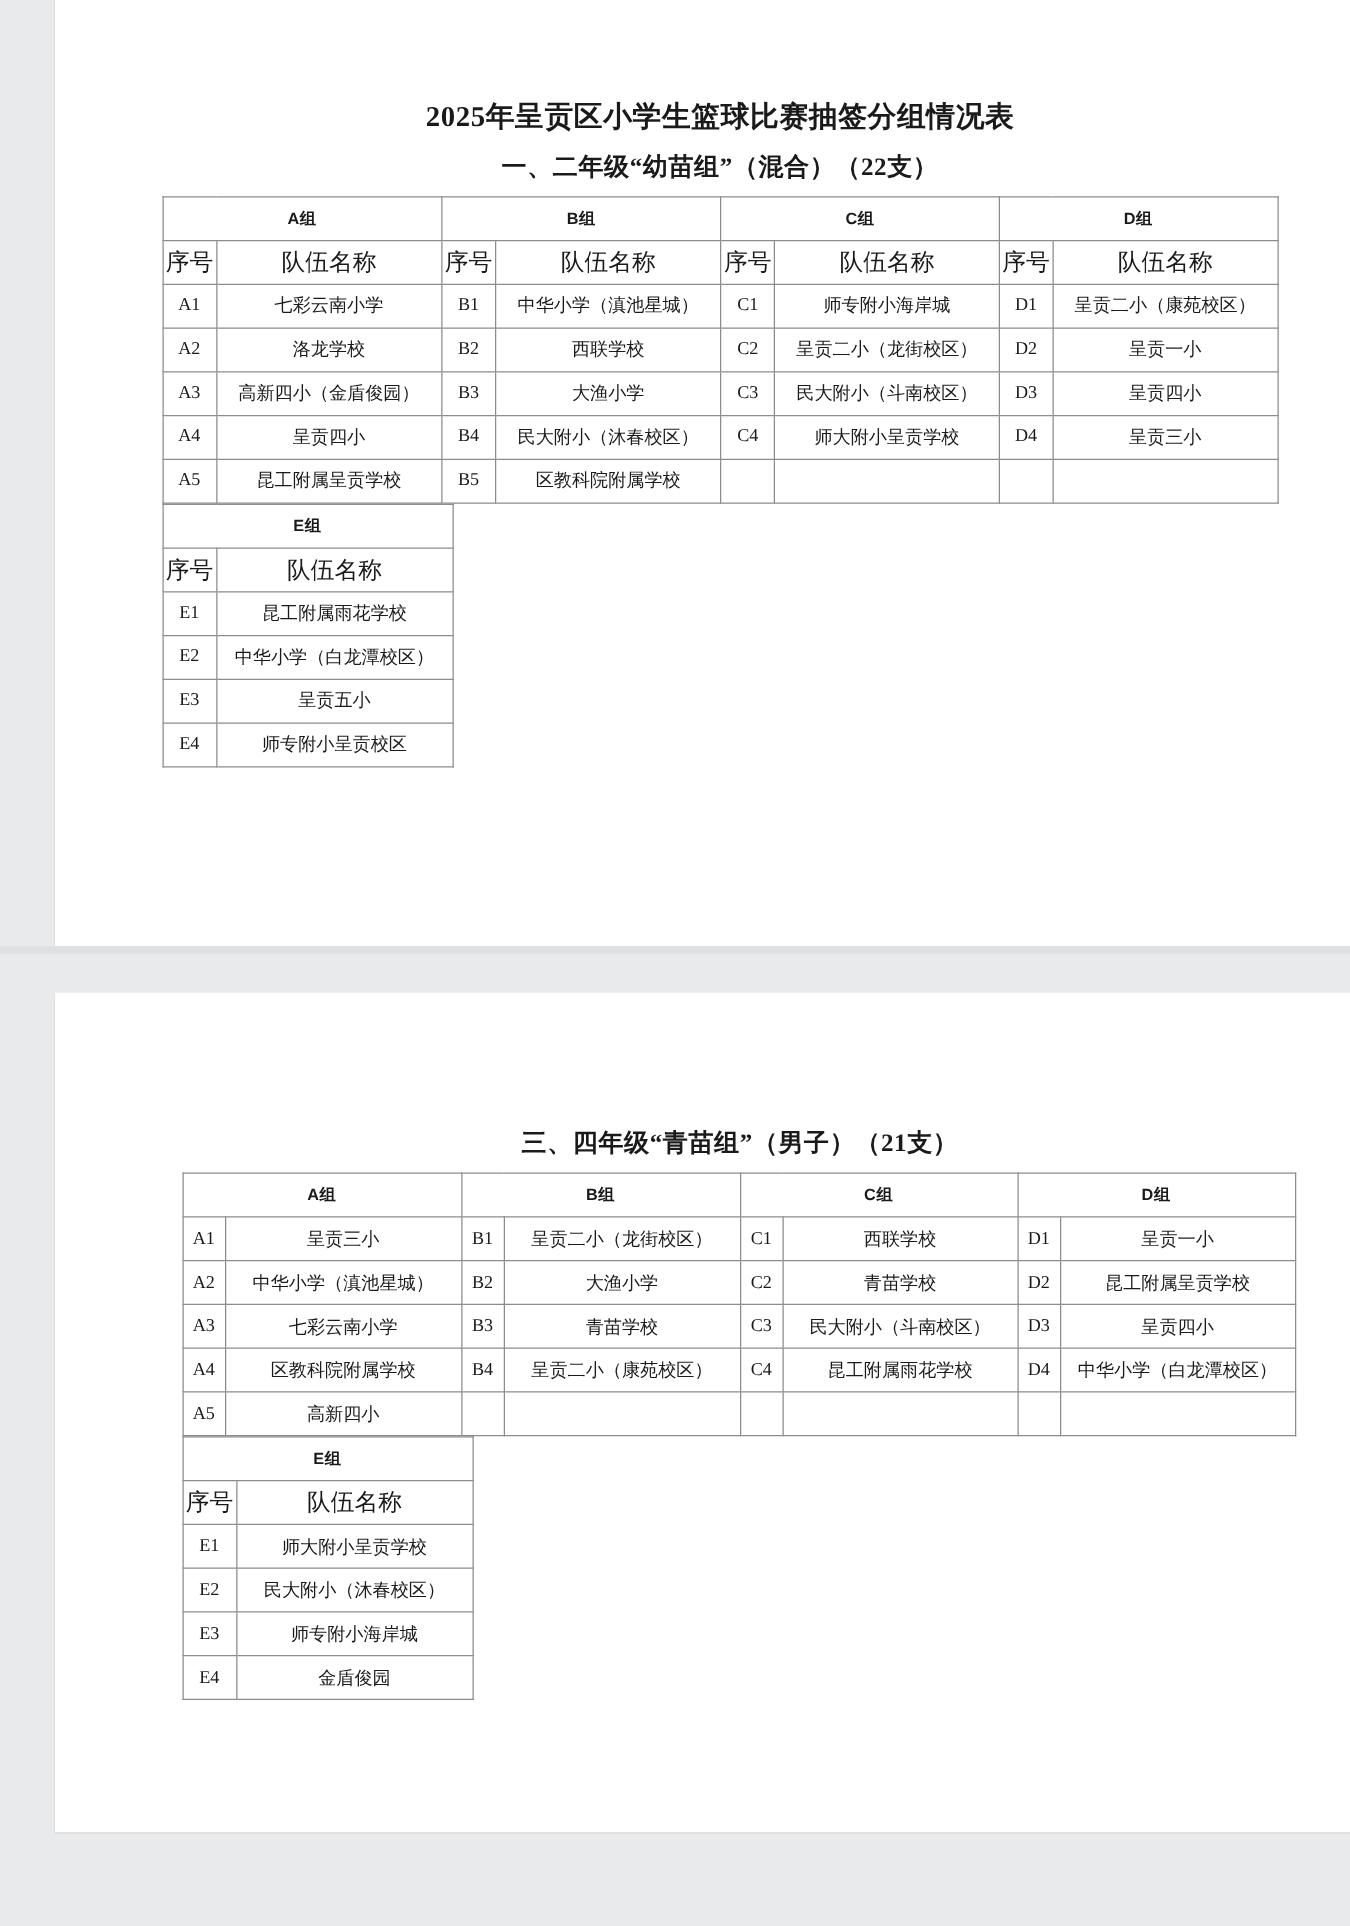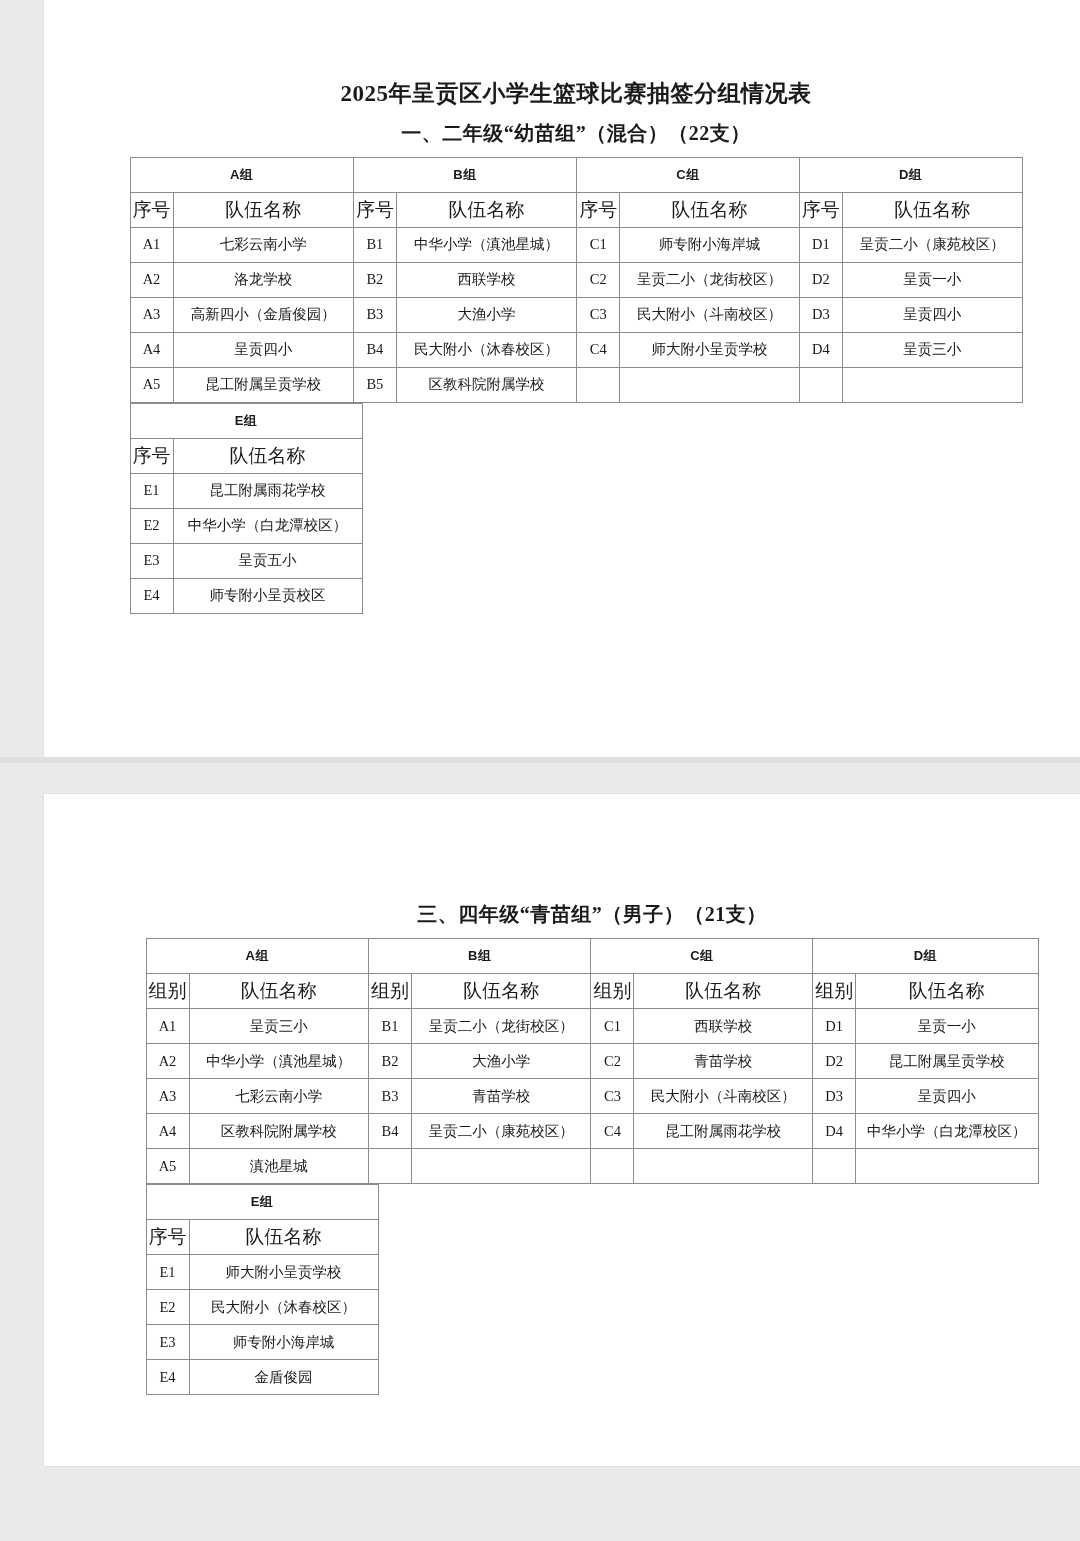--- a/index.html
+++ b/index.html
@@ -263,30 +263,20 @@
           <col class="c-idx-c">
             <col class="c-name-c">
         </colgroup>
         <tbody>
           <tr>
             <td class="grp-head" colspan="2">A组</td>
             <td class="grp-head" colspan="2">B组</td>
             <td class="grp-head" colspan="2">C组</td>
             <td class="grp-head" colspan="2">D组</td>
           </tr>
-          <tr>
-            <td class="col-head">组别</td>
-            <td class="col-head">队伍名称</td>
-            <td class="col-head">组别</td>
-            <td class="col-head">队伍名称</td>
-            <td class="col-head">组别</td>
-            <td class="col-head">队伍名称</td>
-            <td class="col-head">组别</td>
-            <td class="col-head">队伍名称</td>
-          </tr>
 
           <tr>
             <td>A1</td>
             <td>呈贡三小</td>
             <td>B1</td>
             <td>呈贡二小（龙街校区）</td>
             <td>C1</td>
             <td>西联学校</td>
             <td>D1</td>
             <td>呈贡一小</td>
@@ -316,21 +306,21 @@
             <td>区教科院附属学校</td>
             <td>B4</td>
             <td>呈贡二小（康苑校区）</td>
             <td>C4</td>
             <td>昆工附属雨花学校</td>
             <td>D4</td>
             <td>中华小学（白龙潭校区）</td>
           </tr>
           <tr>
             <td>A5</td>
-            <td>滇池星城</td>
+            <td>高新四小</td>
             <td class="blank"></td>
             <td class="blank"></td>
             <td class="blank"></td>
             <td class="blank"></td>
             <td class="blank"></td>
             <td class="blank"></td>
           </tr>
         </tbody>
       </table>
     </div>

